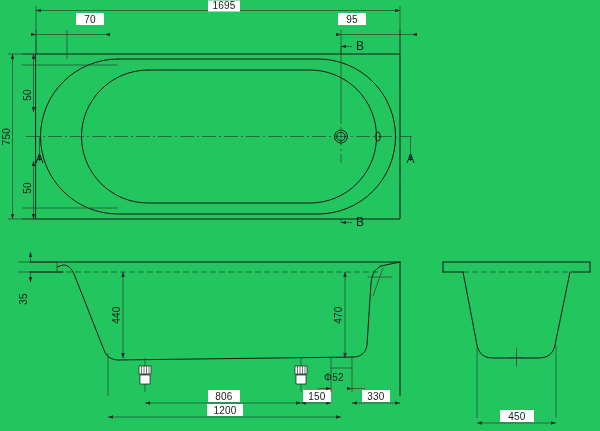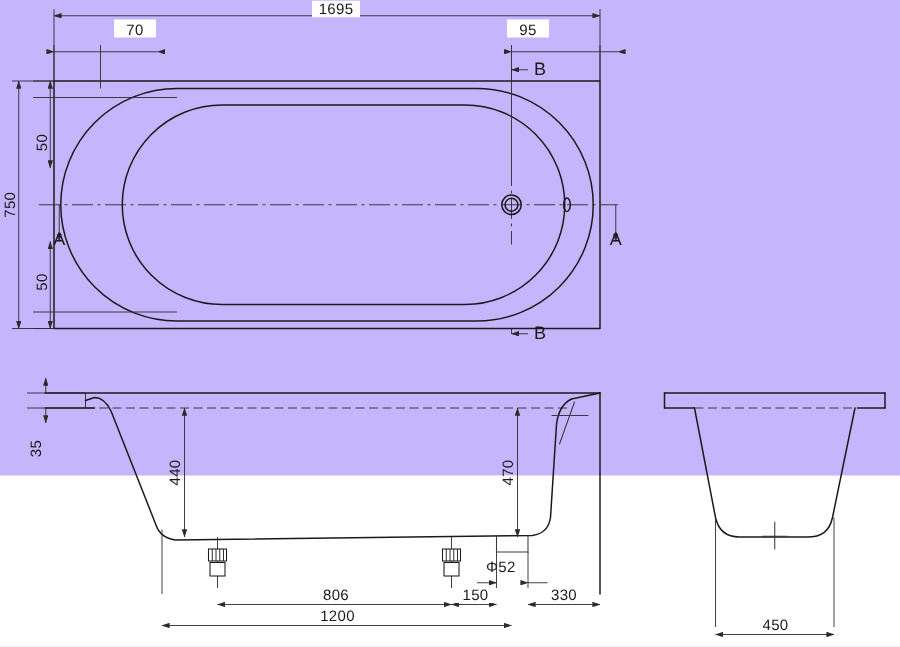--- a/index.html
+++ b/index.html
@@ -9,22 +9,22 @@
   }
   body {
     width: 600px;
     height: 431px;
     overflow: hidden;
     font-family: "Liberation Sans", sans-serif;
   }
   #drawing-root {
     position: relative;
     width: 600px;
-    height: 317px;
-    background: #c4b5fd;
+    height: 431px;
+    background: #22c55e;
   }
   svg#tech-drawing {
     display: block;
     width: 600px;
     height: 431px;
   }
   .obj {
     fill: none;
     stroke: #1a1a1a;
     stroke-width: 1;

